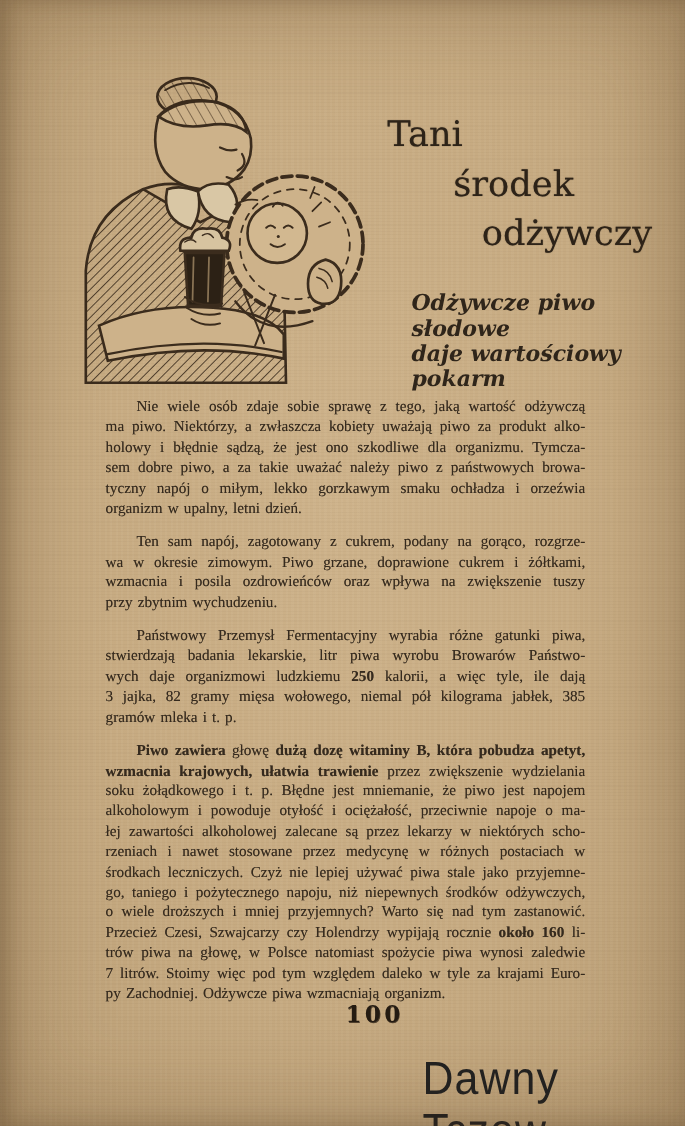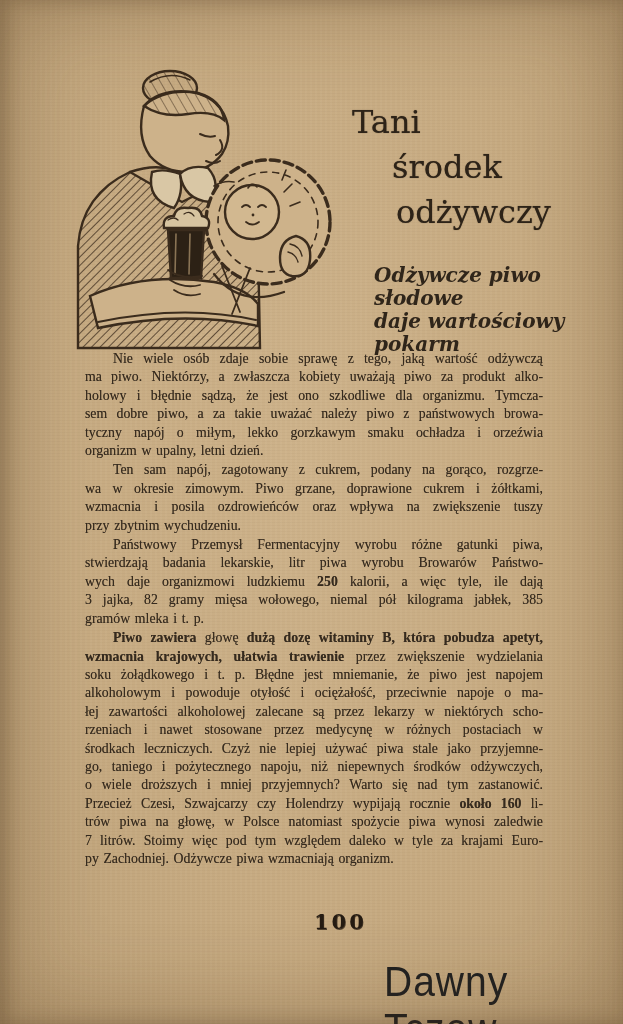--- a/index.html
+++ b/index.html
@@ -21,36 +21,36 @@
   }
   .illustration{
     position:absolute;left:64px;top:60px;width:270px;height:292px;
   }
   .title-block{
     position:absolute;left:352px;top:100px;width:240px;
     font-family:"DejaVu Serif", serif;
     font-size:32px;line-height:45px;color:#2d2318;
     text-shadow:0 0 1px rgba(45,35,24,0.6);
   }
-  .title-line2{margin-left:40px;}
-  .title-line3{margin-left:44px;}
+  .title-line2{margin-left:60px;}
+  .title-line3{margin-left:86px;}
   .subtitle-block{
     position:absolute;left:374px;top:264px;width:245px;
     font-family:"DejaVu Serif", serif;
     font-style:italic;font-weight:bold;
     font-size:20px;line-height:23px;color:#2f251a;
   }
   .body-text{
     position:absolute;left:84px;top:349px;width:460px;
     font-size:13.8px;line-height:18.4px;
     color:#352a1e;
     text-shadow:0 0 0.6px rgba(53,42,30,0.55);
     word-spacing:1.2px;
   }
-  .para{margin:1px;}
+  .para{margin:12px;}
   .line{text-align:justify;text-align-last:justify;}
   .line.last{text-align-last:left;}
   .line.first{text-indent:28px;}
   .b{font-weight:bold;}
   .page-number{
     position:absolute;left:314px;top:909px;
     font-family:"DejaVu Serif", serif;
     font-weight:bold;font-size:21px;letter-spacing:3px;color:#241b12;
     text-shadow:0.6px 0.6px 0.5px rgba(30,20,10,0.7);
   }
@@ -149,21 +149,21 @@
         <div class="line">tyczny napój o miłym, lekko gorzkawym smaku ochładza i orzeźwia</div>
         <div class="line last">organizm w upalny, letni dzień.</div>
       </div>
       <div class="para">
         <div class="line first">Ten sam napój, zagotowany z cukrem, podany na gorąco, rozgrze-</div>
         <div class="line">wa w okresie zimowym. Piwo grzane, doprawione cukrem i żółtkami,</div>
         <div class="line">wzmacnia i posila ozdrowieńców oraz wpływa na zwiększenie tuszy</div>
         <div class="line last">przy zbytnim wychudzeniu.</div>
       </div>
       <div class="para">
-        <div class="line first">Państwowy Przemysł Fermentacyjny wyrobu różne gatunki piwa,</div>
+        <div class="line first">Państwowy Przemysł Fermentacyjny wyrabia różne gatunki piwa,</div>
         <div class="line">stwierdzają badania lekarskie, litr piwa wyrobu Browarów Państwo-</div>
         <div class="line"><span>wych daje organizmowi ludzkiemu </span><span class="b">250</span><span> kalorii, a więc tyle, ile dają</span></div>
         <div class="line">3 jajka, 82 gramy mięsa wołowego, niemal pół kilograma jabłek, 385</div>
         <div class="line last">gramów mleka i t. p.</div>
       </div>
       <div class="para">
         <div class="line first"><span class="b">Piwo zawiera </span><span>głowę </span><span class="b">dużą dozę witaminy B, która pobudza apetyt,</span></div>
         <div class="line"><span class="b">wzmacnia krajowych, ułatwia trawienie</span><span> przez zwiększenie wydzielania</span></div>
         <div class="line">soku żołądkowego i t. p. Błędne jest mniemanie, że piwo jest napojem</div>
         <div class="line">alkoholowym i powoduje otyłość i ociężałość, przeciwnie napoje o ma-</div>

